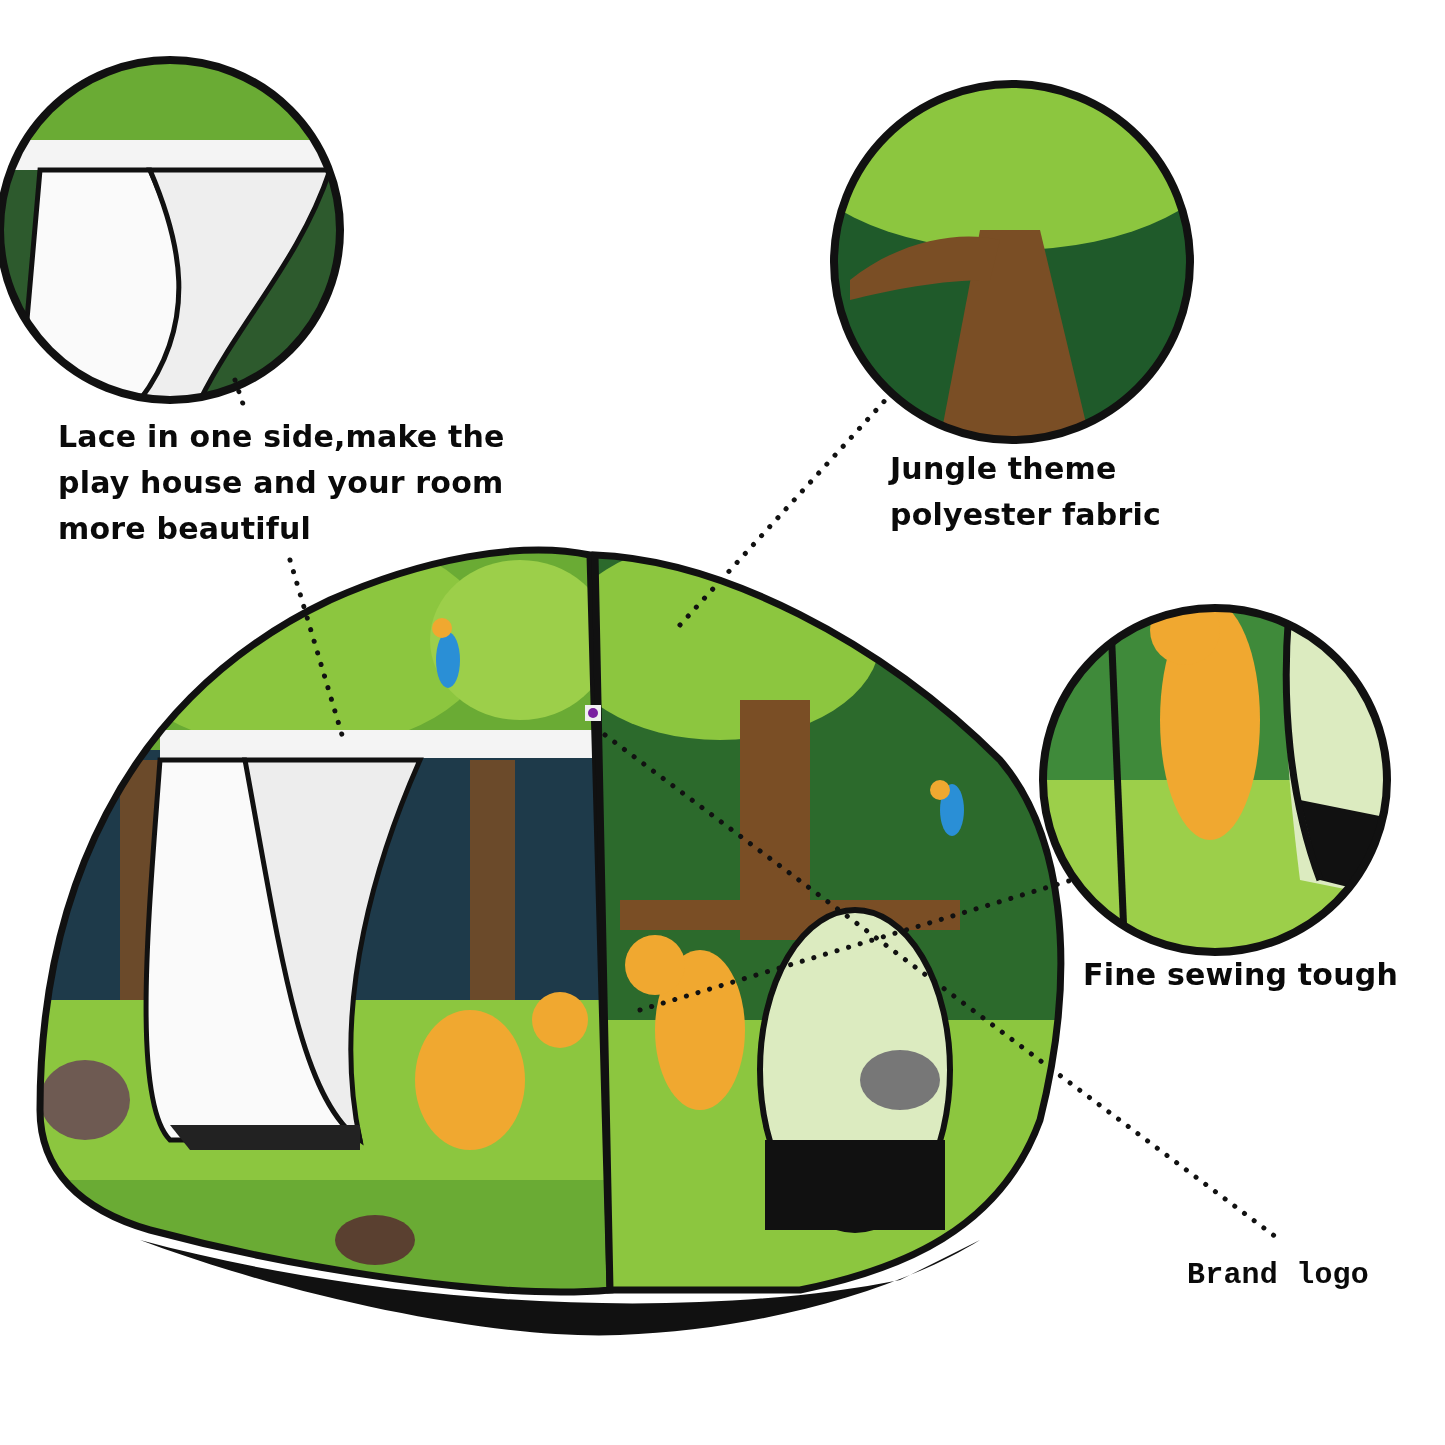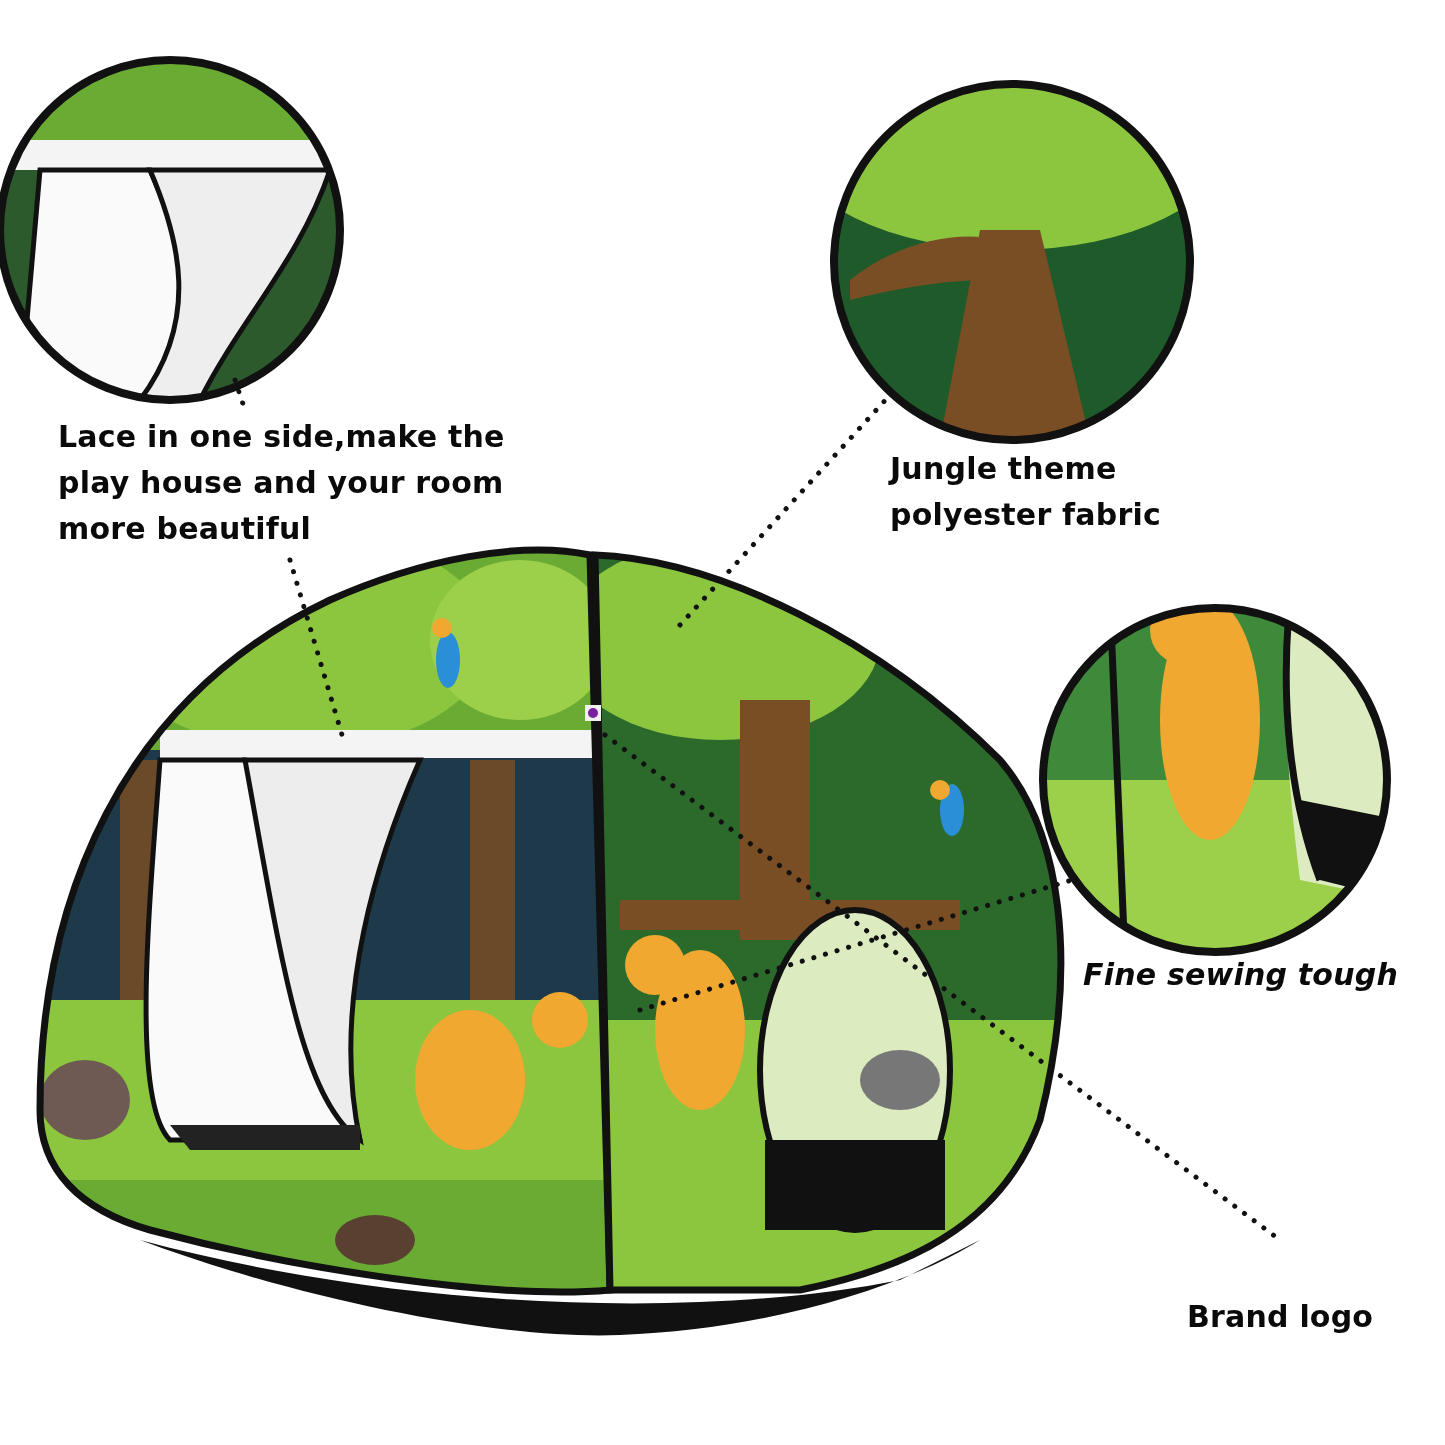--- a/index.html
+++ b/index.html
@@ -125,21 +125,21 @@
     <span>Lace in one side,make the</span>
     <span>play house and your room</span>
     <span>more beautiful</span>
   </div>
 
   <div class="label" style="left:890px;top:446px;">
     <span>Jungle theme</span>
     <span>polyester fabric</span>
   </div>
 
-  <div class="label" style="left:1083px;top:952px;font-style:italic;">
+  <div class="label" style="left:1083px;top:952px;">
     <span>Fine sewing tough</span>
   </div>
 
-  <div class="label" style="left:1187px;top:1294px;">
+  <div class="label" style="left:1187px;top:1252px;font-family:Liberation Mono, monospace;">
     <span>Brand logo</span>
   </div>
 
 </div>
 
 </body></html>

